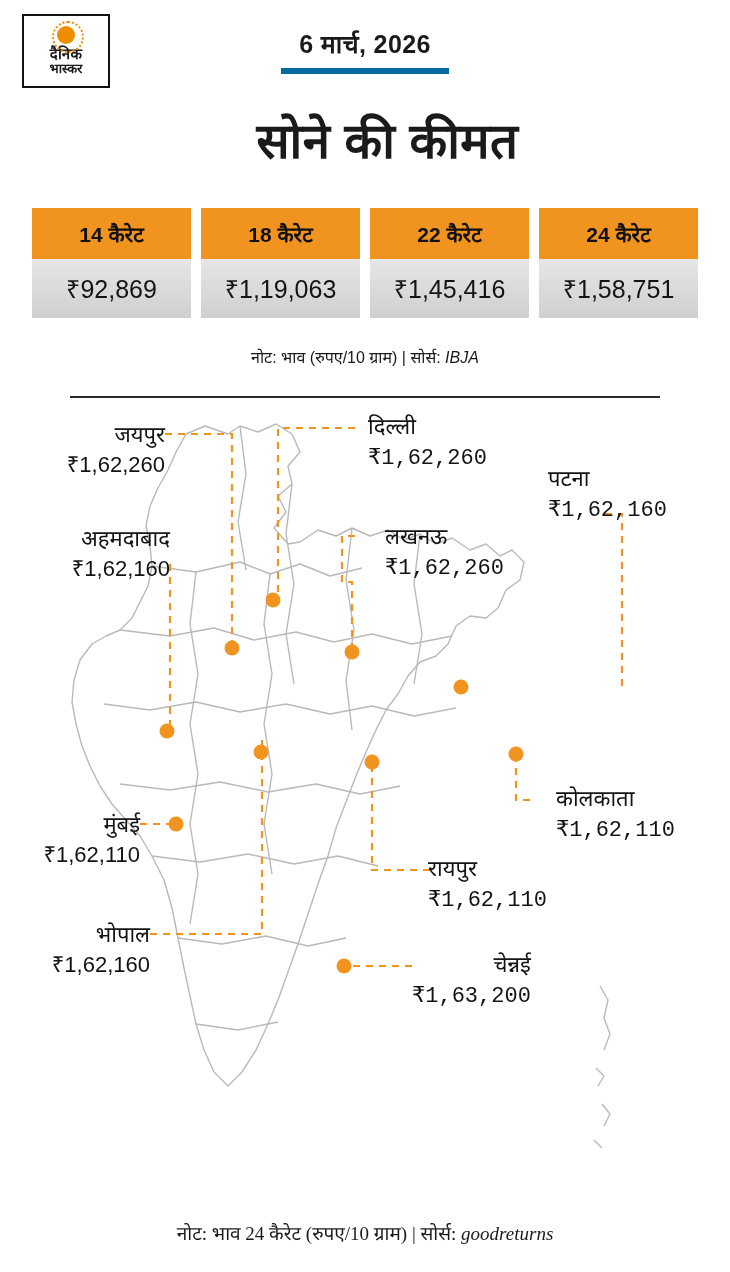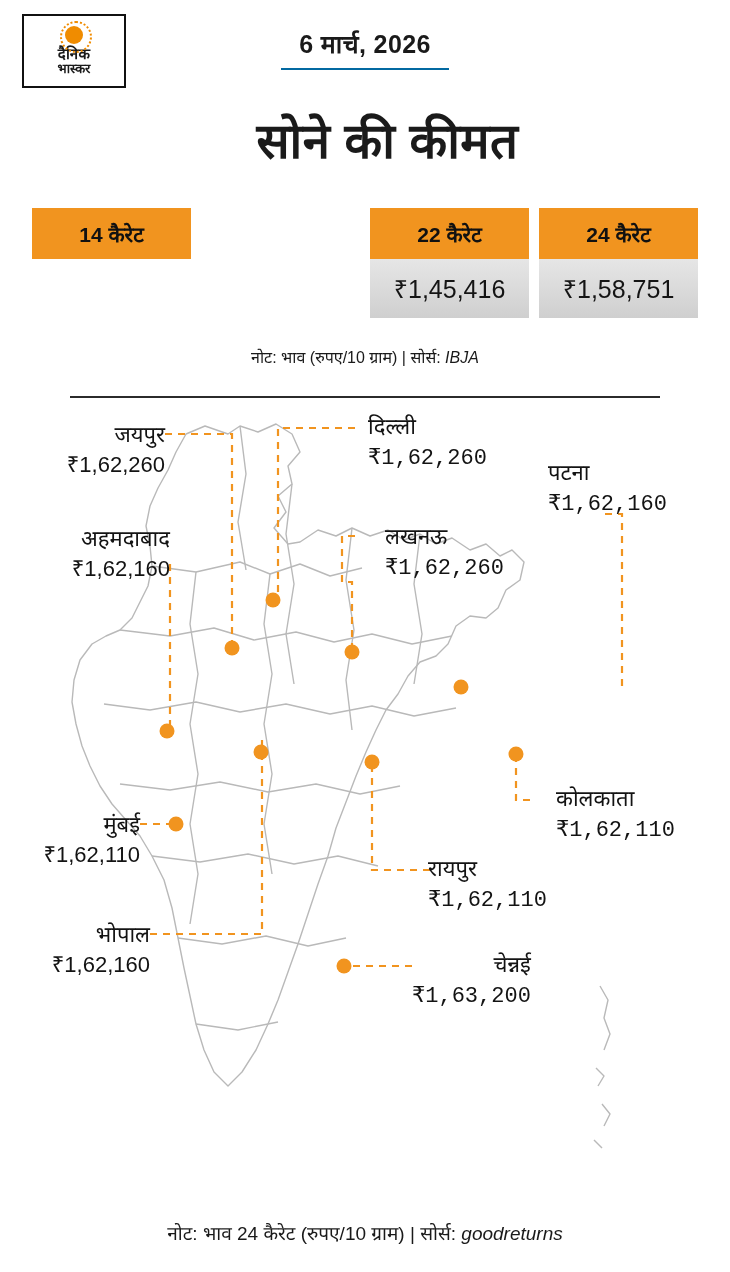--- a/index.html
+++ b/index.html
@@ -11,21 +11,21 @@
     position:relative;
     overflow:hidden;
   }
   
   .header{
     position:relative;
     height:100px;
   }
   .logo{
     position:absolute;left:22px;top:14px;
-    width:104px;height:74px;
+    width:88px;height:74px;
     border:2px solid #111;
     box-sizing:border-box;
     display:flex;flex-direction:column;
     align-items:center;justify-content:center;
     background:#fff;
   }
   .logo .sun{
     width:18px;height:18px;border-radius:50%;
     background:#f08c00;
     margin-bottom:2px;
@@ -40,21 +40,21 @@
   .logo .l2{font-size:13px;font-weight:bold;line-height:1.1;}
   .date{
     position:absolute;left:0;right:0;top:26px;
     text-align:center;
     font-size:25px;font-weight:bold;
     letter-spacing:.4px;
   }
   .date span{
     display:inline-block;
     padding:0 18px 8px 18px;
-    border-bottom:2px solid #0369a1;
+    border-bottom:6px solid #0369a1;
   }
   .title{
     text-align:center;
     font-size:49px;
     font-weight:bold;
     letter-spacing:.5px;
     margin-top:6px;
     padding-left:45px;
   }
   
@@ -114,20 +114,21 @@
   .city .nm{font-weight:normal;}
   .city .pr{display:block;}
   .city.right{text-align:left;font-family:Liberation Mono, monospace;}
   .city.left{text-align:right;}
   
   .footer-note{
     position:absolute;
     left:0;right:0;bottom:26px;
     text-align:center;
     font-size:19px;
+    font-family:Liberation Serif, serif;
   }
   .footer-note i{font-style:italic;}
 </style>
 </head>
 <body>
 
 <div class="header">
   <div class="logo">
     <div class="sun"></div>
     <div class="l1">दैनिक</div>
@@ -136,22 +137,25 @@
   <div class="date">
     <span>6 मार्च, 2026</span>
   </div>
 </div>
 
 <div class="title">सोने की कीमत</div>
 
 <div class="karat-row">
   <div class="karat-col">
     <div class="karat-head">14 कैरेट</div>
-  </div>
-  <div class="karat-col">
+    <div class="karat-val">₹92,869</div>
+  </div>
+  <div class="karat-col">
+    <div class="karat-head">18 कैरेट</div>
+    <div class="karat-val">₹1,19,063</div>
   </div>
   <div class="karat-col">
     <div class="karat-head">22 कैरेट</div>
     <div class="karat-val">₹1,45,416</div>
   </div>
   <div class="karat-col">
     <div class="karat-head">24 कैरेट</div>
     <div class="karat-val">₹1,58,751</div>
   </div>
 </div>
@@ -227,21 +231,21 @@
   <div class="city left" style="left:20px;top:16px;width:145px;">
     <span class="nm">जयपुर</span>
     <span class="pr">₹1,62,260</span>
   </div>
 
   <div class="city right" style="left:368px;top:10px;">
     <span class="nm">दिल्ली</span>
     <span class="pr">₹1,62,260</span>
   </div>
 
-  <div class="city right" style="left:548px;top:56px;">
+  <div class="city right" style="left:548px;top:62px;">
     <span class="nm">पटना</span>
     <span class="pr">₹1,62,160</span>
   </div>
 
   <div class="city left" style="left:8px;top:120px;width:162px;">
     <span class="nm">अहमदाबाद</span>
     <span class="pr">₹1,62,160</span>
   </div>
 
   <div class="city right" style="left:385px;top:120px;">

